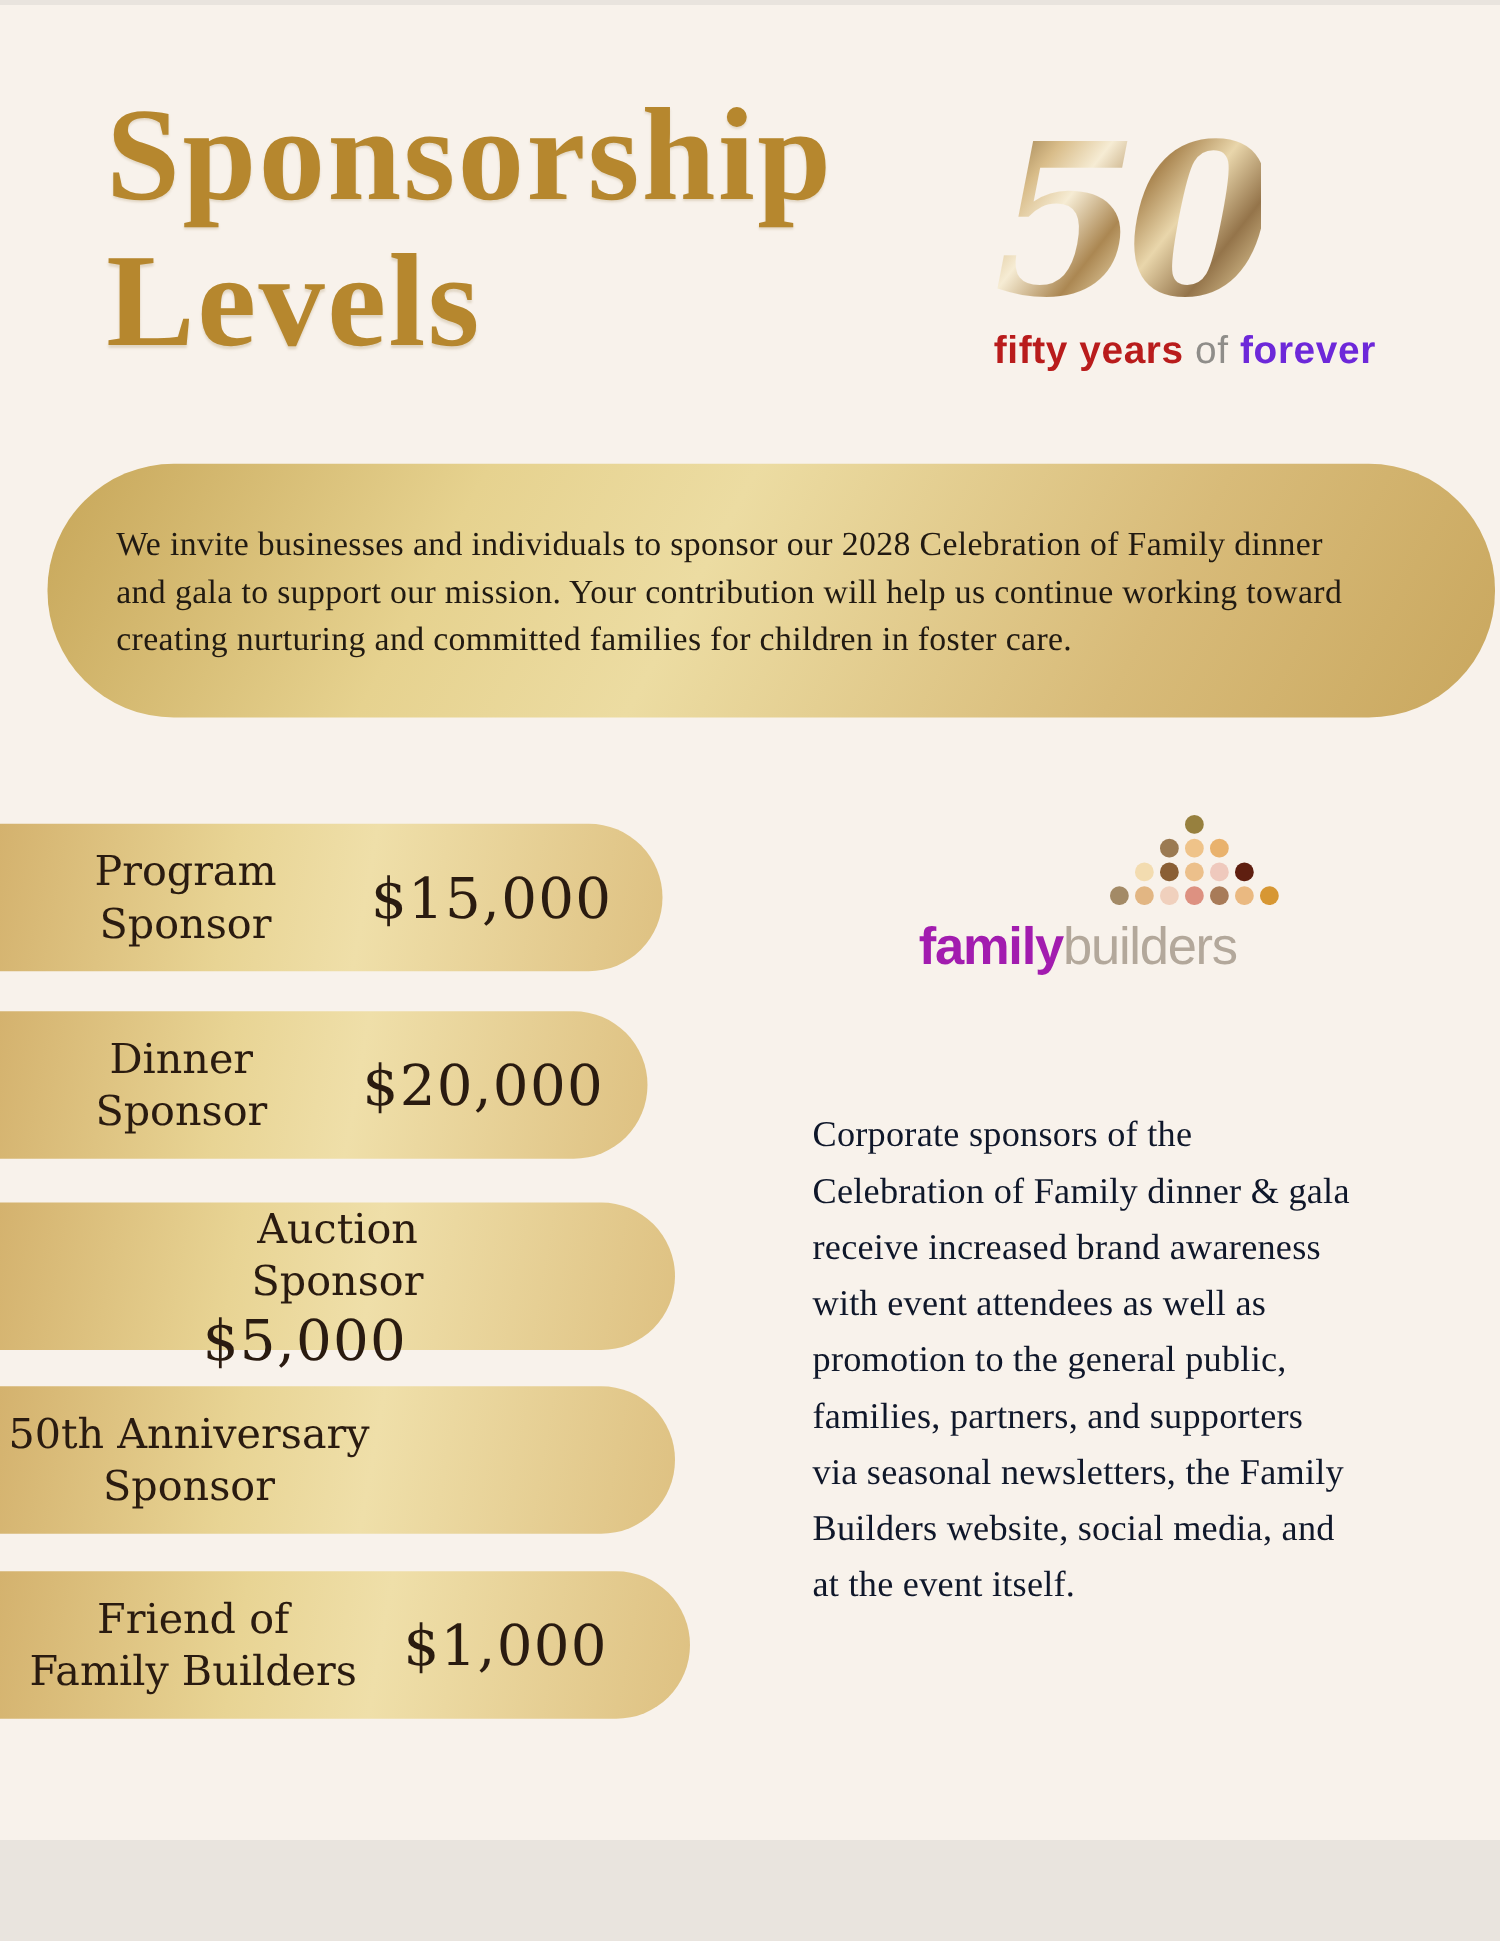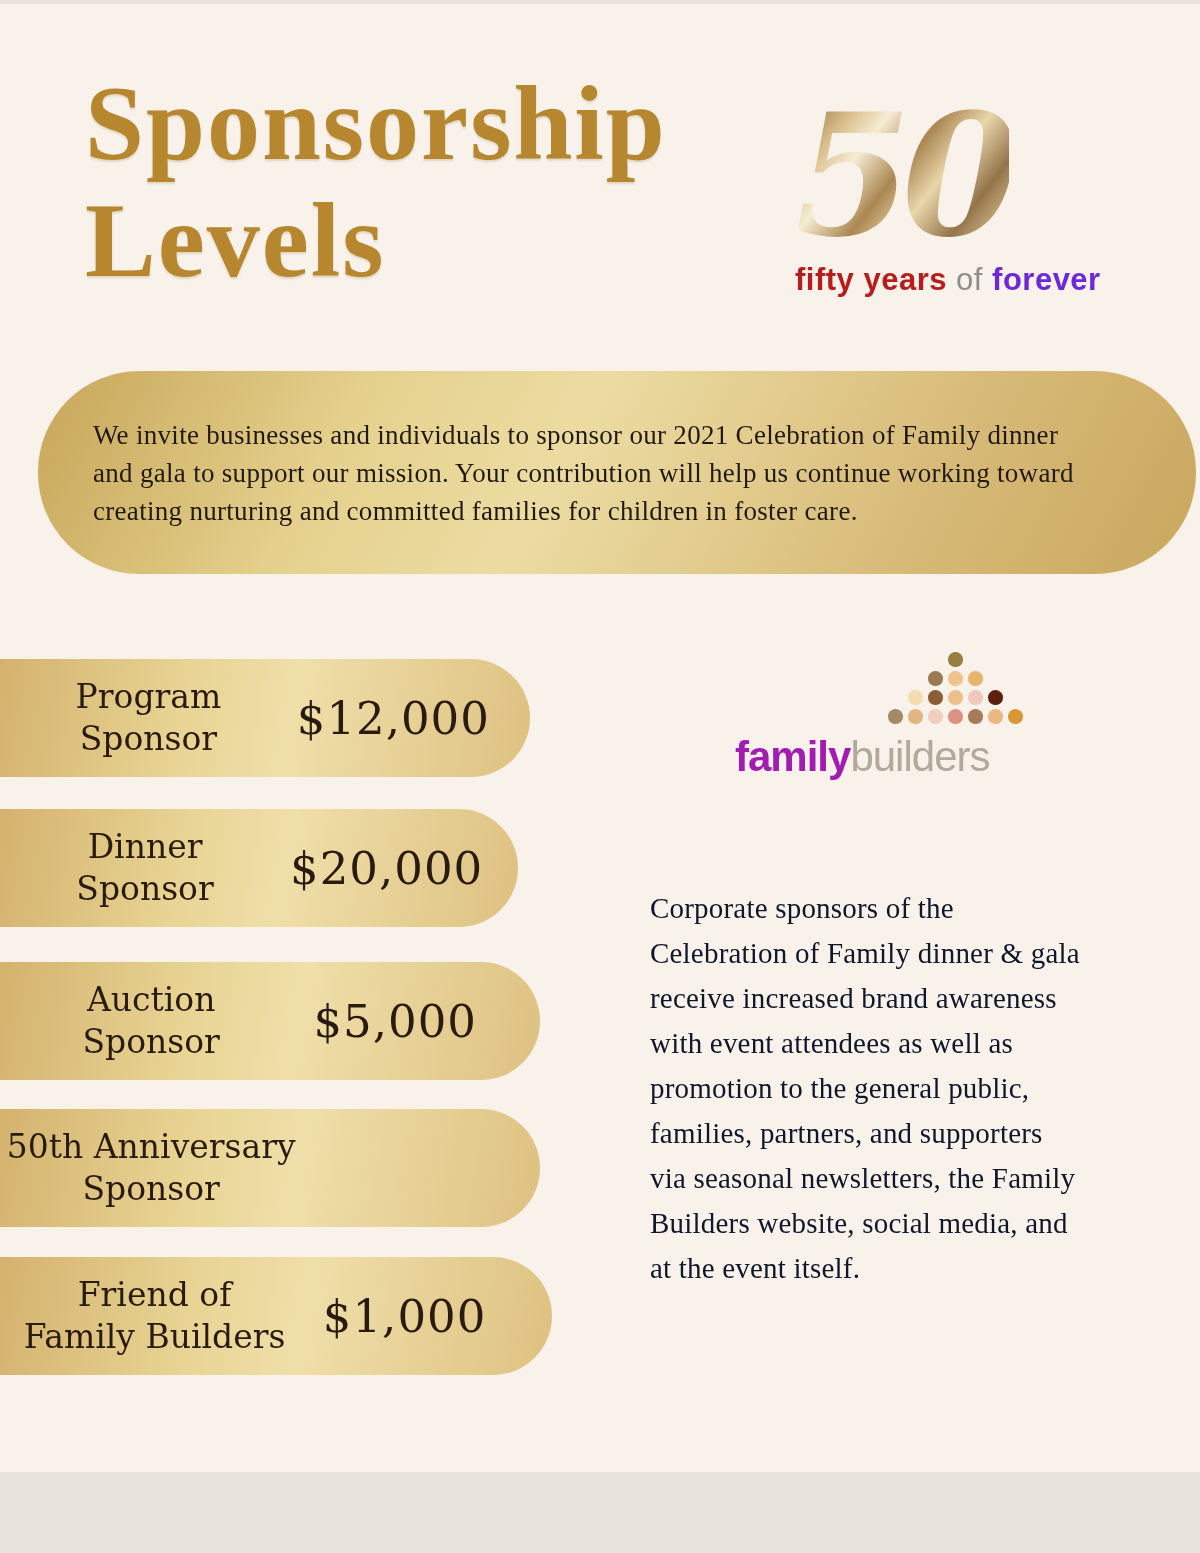--- a/index.html
+++ b/index.html
@@ -93,21 +93,21 @@
     height: 118px;
     border-radius: 0 59px 59px 0;
     background: linear-gradient(100deg,
       #d4b26e 0%, #e8d494 35%, #efdfa9 55%, #dec182 100%);
     display: flex;
     align-items: center;
     color: #2a1b10;
   }
   .pill-1 { top: 655px;  width: 530px; }
   .pill-2 { top: 805px;  width: 518px; }
-  .pill-3 { top: 958px;  width: 540px; }
+  .pill-3 { top: 958px;  width: 540px; flex-direction: column; }
   .pill-4 { top: 1105px; width: 540px; }
   .pill-5 { top: 1253px; width: 552px; }
   .pill-label {
     flex: 0 0 56%;
     text-align: center;
     font-family: "DejaVu Serif", serif;
     font-size: 33px;
     line-height: 42px;
     white-space: pre-line;
   }
@@ -175,29 +175,29 @@
 Levels</h1>
 
   <div class="anniv-logo">
     <div class="anniv-number">50</div>
     <div class="anniv-tagline">
       <span class="tag-fifty">fifty years</span><span class="tag-of"> of </span><span class="tag-forever">forever</span>
     </div>
   </div>
 
   <div class="intro-banner">
-    <p class="intro-text">We invite businesses and individuals to sponsor our 2021 Celebration of Family dinner
+    <p class="intro-text">We invite businesses and individuals to sponsor our 2028 Celebration of Family dinner
 and gala to support our mission. Your contribution will help us continue working toward
 creating nurturing and committed families for children in foster care.</p>
   </div>
 
   <div class="pill pill-1">
     <div class="pill-label">Program
 Sponsor</div>
-    <div class="pill-price">$12,000</div>
+    <div class="pill-price">$15,000</div>
   </div>
   <div class="pill pill-2">
     <div class="pill-label">Dinner
 Sponsor</div>
     <div class="pill-price">$20,000</div>
   </div>
   <div class="pill pill-3">
     <div class="pill-label">Auction
 Sponsor</div>
     <div class="pill-price">$5,000</div>

